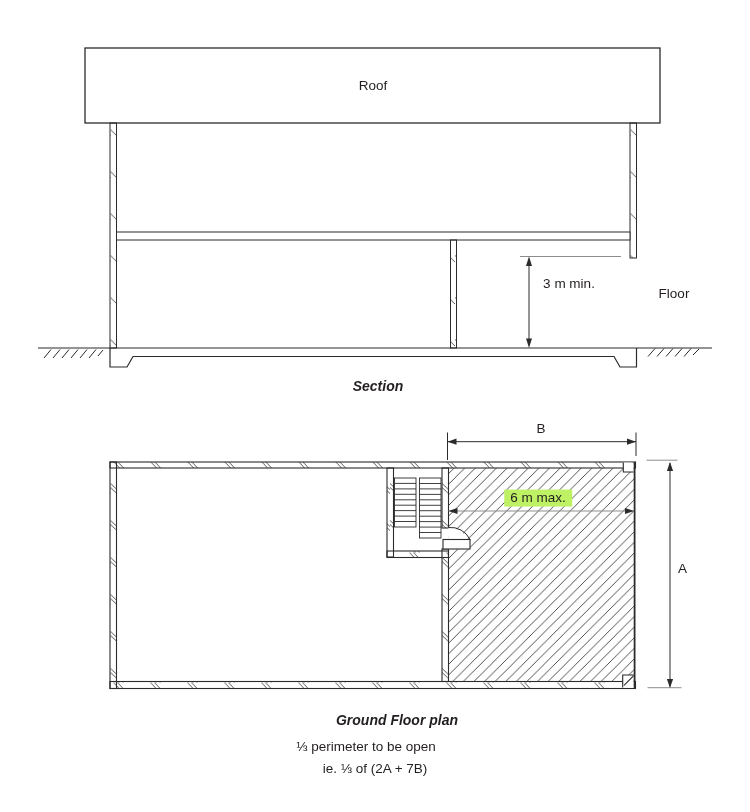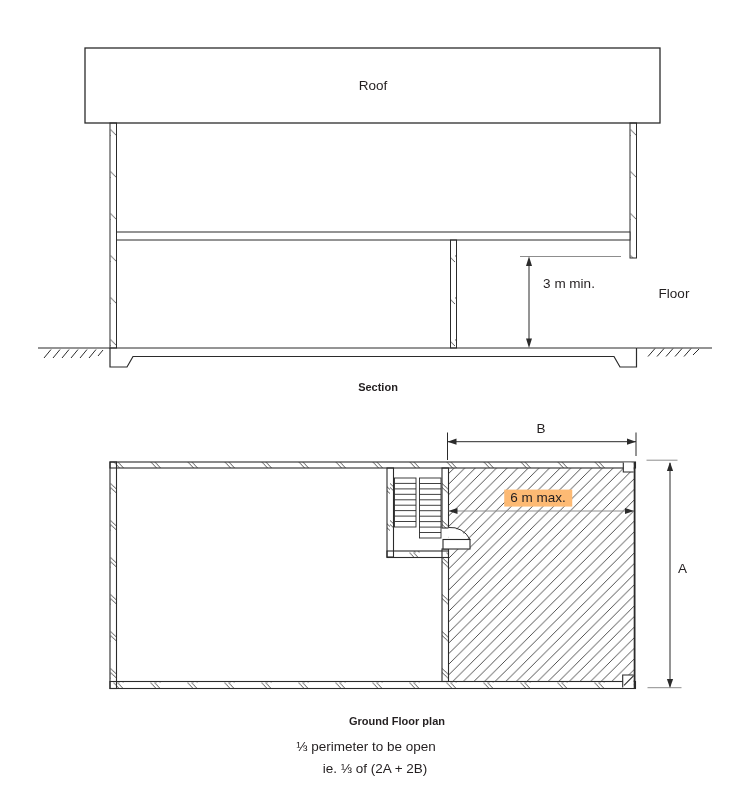--- a/index.html
+++ b/index.html
@@ -5,22 +5,22 @@
   html,body{margin:0;padding:0;background:#ffffff;}
   .canvas{
     position:relative;width:750px;height:812px;background:#ffffff;overflow:hidden;
     font-family:"Liberation Sans","DejaVu Sans",sans-serif;color:#231f20;
   }
   .canvas svg{position:absolute;left:0;top:0;}
   .lbl{
     position:absolute;white-space:nowrap;font-size:13.5px;line-height:1.1;
     transform:translate(-50%,-50%);color:#231f20;
   }
-  .lbl.bold{font-weight:bold;font-size:11px;}
-  .lbl.boxed{background:#fdba74;padding:1px 6px;}
+  .lbl.bold{font-weight:bold;font-size:14px;font-style:italic;}
+  .lbl.boxed{background:#bef264;padding:1px 6px;}
 </style>
 </head>
 <body>
 
 <div class="canvas">
 
   <svg width="750" height="812" viewBox="0 0 750 812">
     <defs>
       <pattern id="hatch" width="10.6" height="10.6" patternUnits="userSpaceOnUse">
         <path d="M-2.65,2.65 L2.65,-2.65 M0,10.6 L10.6,0 M7.95,13.25 L13.25,7.95" stroke="#3d3d3d" stroke-width="0.9" fill="none"></path>
@@ -166,15 +166,15 @@
   <div class="lbl" style="left:569px;top:284px;">3 m min.</div>
   <div class="lbl" style="left:674px;top:293.5px;">Floor</div>
   <div class="lbl bold" style="left:378px;top:386.5px;">Section</div>
 
   <div class="lbl" style="left:541px;top:429px;">B</div>
   <div class="lbl" style="left:682.5px;top:569px;">A</div>
   <div class="lbl boxed" style="left:538px;top:498px;">6 m max.</div>
 
   <div class="lbl bold" style="left:397px;top:720.5px;">Ground Floor plan</div>
   <div class="lbl" style="left:366px;top:746.5px;">⅓ perimeter to be open</div>
-  <div class="lbl" style="left:375px;top:768.5px;">ie. ⅓ of (2A + 2B)</div>
+  <div class="lbl" style="left:375px;top:768.5px;">ie. ⅓ of (2A + 7B)</div>
 
 </div>
 
 </body></html>

